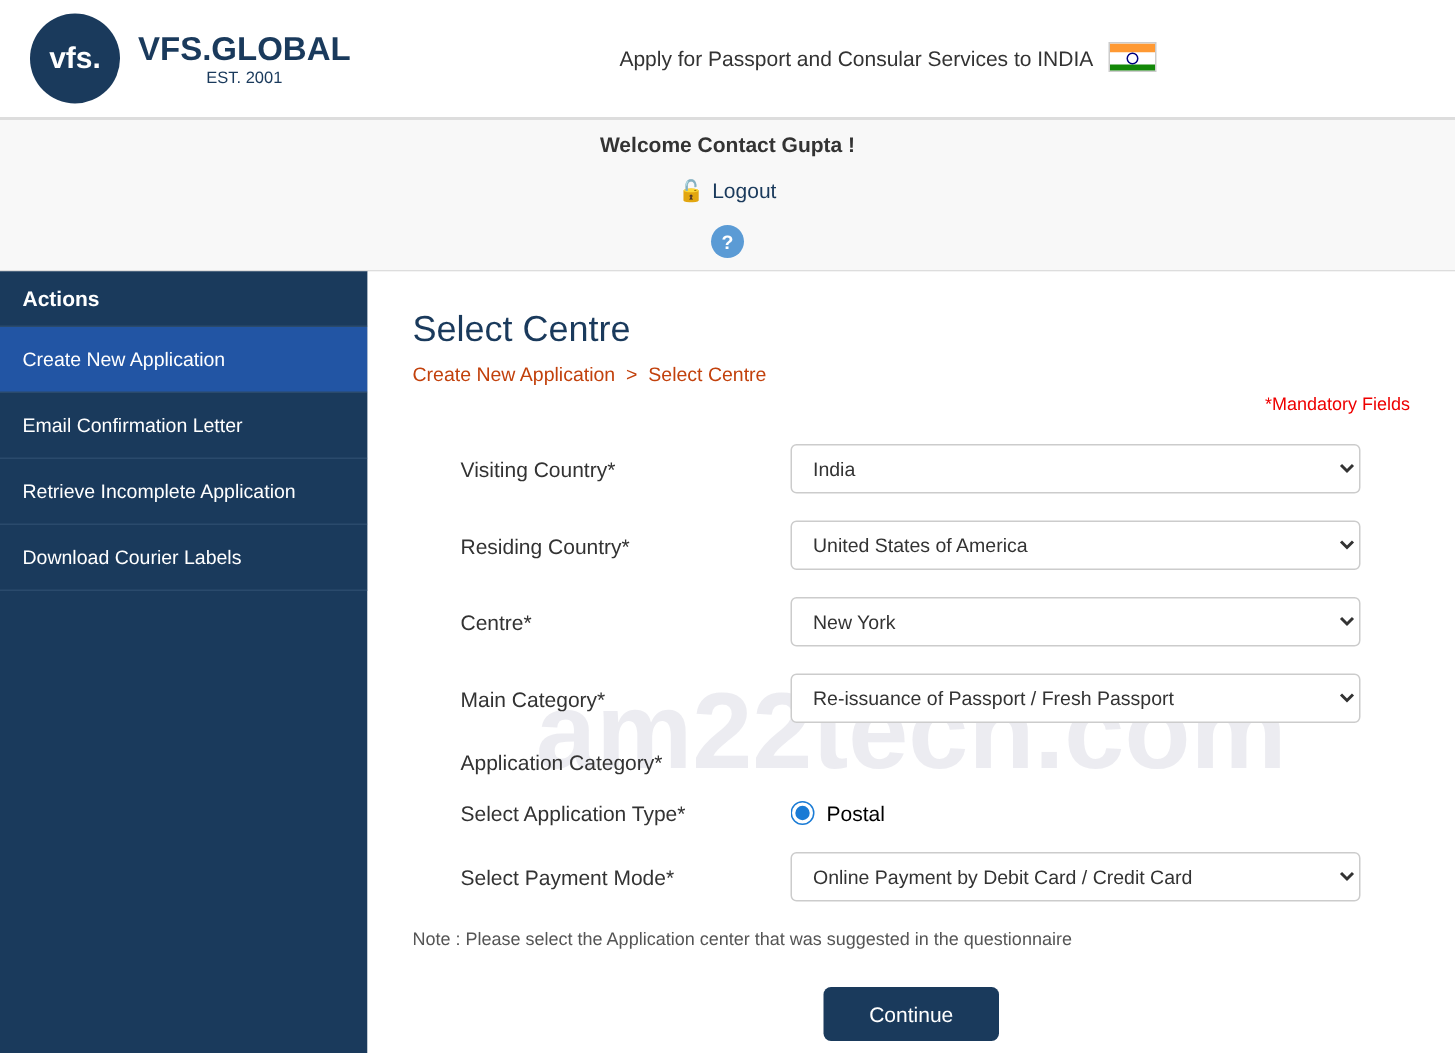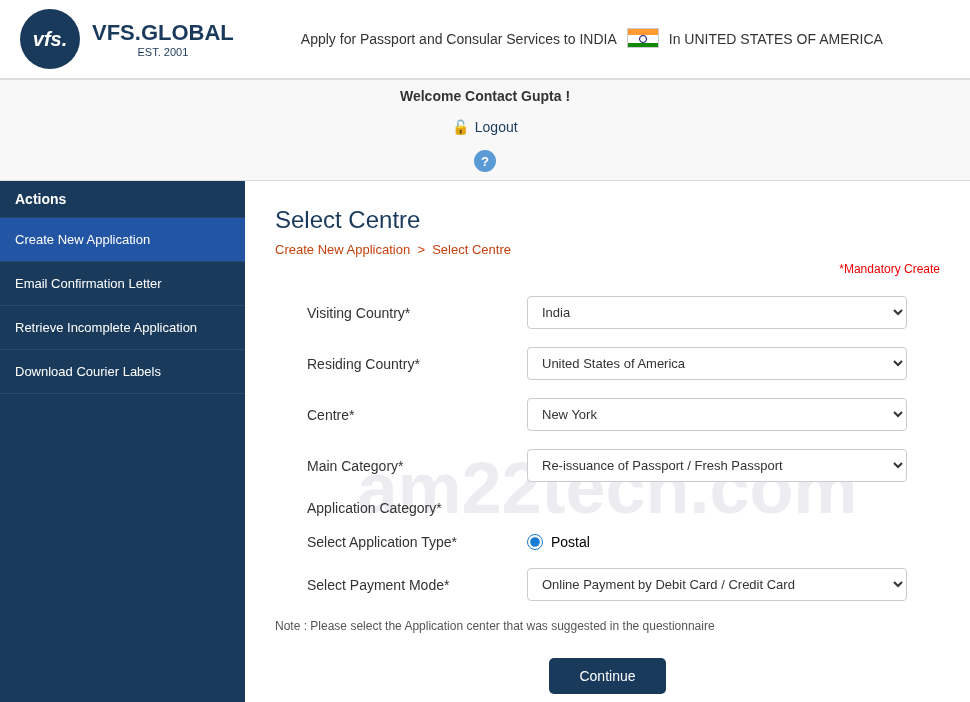--- a/index.html
+++ b/index.html
@@ -23,21 +23,20 @@
       width: 60px;
       height: 60px;
       background: #1a3a5c;
       border-radius: 50%;
       display: flex;
       align-items: center;
       justify-content: center;
       color: #fff;
       font-size: 20px;
       font-weight: bold;
-      font-style: italic;
     }
     .logo-text {
       color: #1a3a5c;
       font-size: 22px;
       font-weight: bold;
     }
     .logo-sub {
       color: #1a3a5c;
       font-size: 11px;
       text-align: center;
@@ -285,21 +284,20 @@
     <span>Apply for Passport and Consular Services to INDIA</span>
     <span>
       <div class="india-flag">
         <div class="flag-stripe-top"></div>
         <div class="flag-stripe-mid">
             <div class="flag-wheel"></div>
           </div>
         <div class="flag-stripe-bot"></div>
       </div>
     </span>
-    <span>In UNITED STATES OF AMERICA</span>
   </div>
 </div>
 
 <div class="welcome-bar">
   <span class="welcome-text">Welcome Contact Gupta !</span>
   <div class="logout-btn">
     <span>🔓</span>
     <span>Logout</span>
   </div>
   <div class="help-icon">?</div>
@@ -317,21 +315,21 @@
 
   <div class="content">
     <div class="watermark">am22tech.com</div>
     <div class="content-inner">
       <h1 class="page-title">Select Centre</h1>
       <div class="breadcrumb">
         <span>Create New Application</span>
         &nbsp;<span>&gt;</span>&nbsp;
         <span>Select Centre</span>
       </div>
-      <div class="mandatory-note">*Mandatory Create</div>
+      <div class="mandatory-note">*Mandatory Fields</div>
 
       <div>
 
         <div class="form-row">
           <div class="form-label">Visiting Country*</div>
           <div class="form-control">
             <select class="form-select">
               <option>India</option>
             </select>
           </div>

